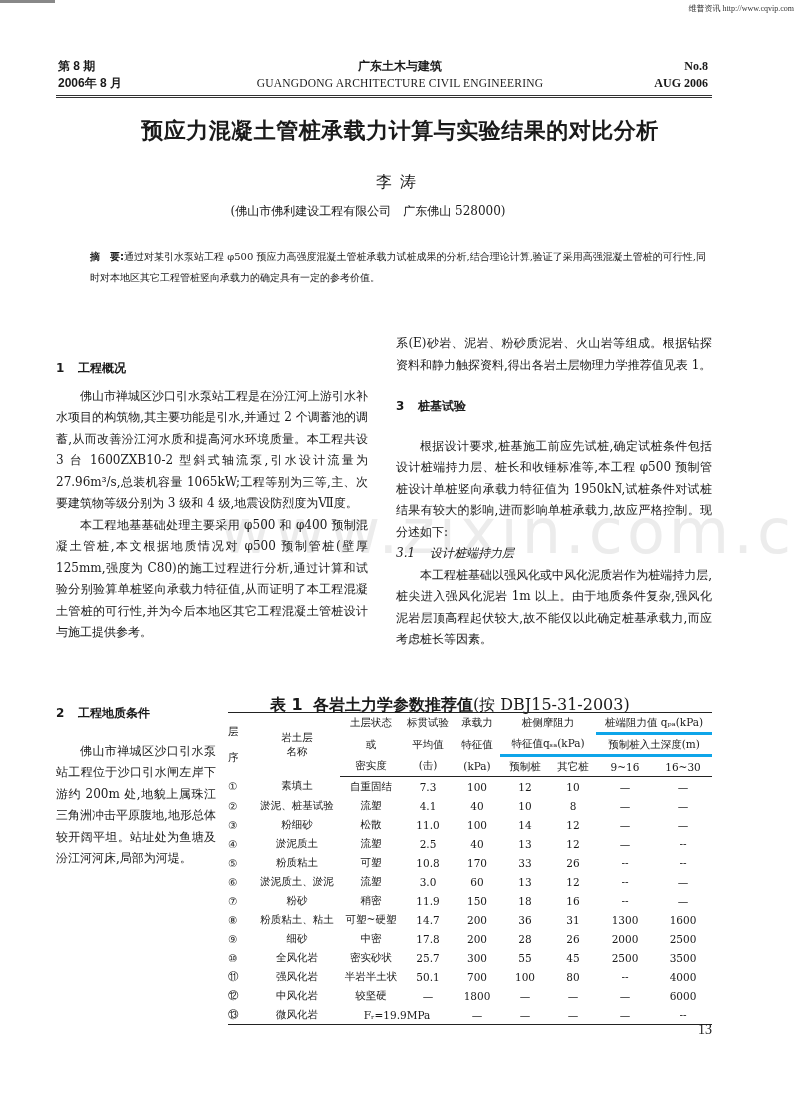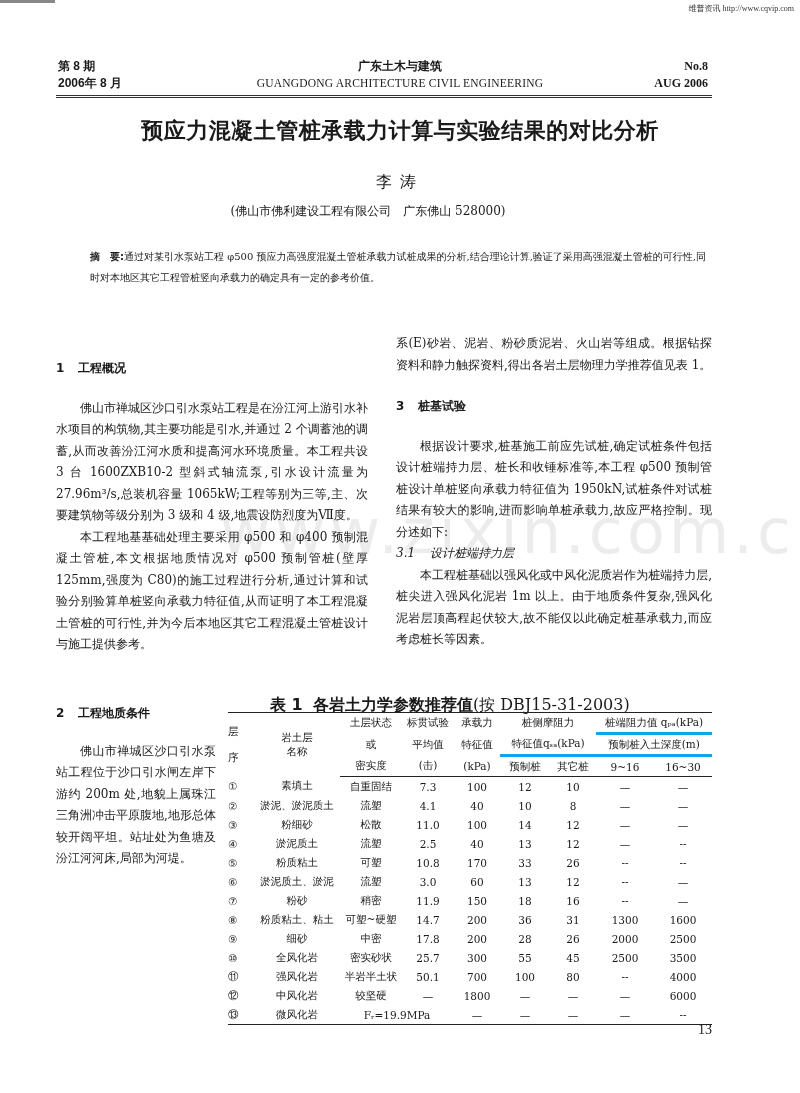--- a/index.html
+++ b/index.html
@@ -64,21 +64,21 @@
 <div class="abs author">李涛</div>
 <div class="abs affil">(佛山市佛利建设工程有限公司　广东佛山 528000)</div>
 
 <div class="abs abstract">
   <div><b>摘　要:</b><span>通过对某引水泵站工程 φ500 预应力高强度混凝土管桩承载力试桩成果的分析,结合理论计算,验证了采用高强混凝土管桩的可行性,同时对本地区其它工程管桩竖向承载力的确定具有一定的参考价值。</span></div>
 </div>
 
 <div class="abs watermark">www.zixin.com.cn</div>
 
 <div class="abs col" style="left:56px; top:358px; width:312px;">
-  <div class="sec" style="margin-bottom:18px;">
+  <div class="sec" style="margin-bottom:6px;">
     <span class="num">1</span><span>工程概况</span>
   </div>
   <p>佛山市禅城区沙口引水泵站工程是在汾江河上游引水补水项目的构筑物,其主要功能是引水,并通过 2 个调蓄池的调蓄,从而改善汾江河水质和提高河水环境质量。本工程共设 3 台 1600ZXB10-2 型斜式轴流泵,引水设计流量为 27.96m³/s,总装机容量 1065kW;工程等别为三等,主、次要建筑物等级分别为 3 级和 4 级,地震设防烈度为Ⅶ度。</p>
   <p>本工程地基基础处理主要采用 φ500 和 φ400 预制混凝土管桩,本文根据地质情况对 φ500 预制管桩(壁厚 125mm,强度为 C80)的施工过程进行分析,通过计算和试验分别验算单桩竖向承载力特征值,从而证明了本工程混凝土管桩的可行性,并为今后本地区其它工程混凝土管桩设计与施工提供参考。</p>
 </div>
 
 <div class="abs col" style="left:56px; top:703px; width:160px;">
   <div class="sec" style="margin-bottom:16px;">
     <span class="num">2</span><span>工程地质条件</span>
   </div>
@@ -147,21 +147,21 @@
         <td>自重固结</td>
         <td>7.3</td>
         <td>100</td>
         <td>12</td>
         <td>10</td>
         <td>—</td>
         <td>—</td>
       </tr>
       <tr>
         <td style="text-align: left;">②</td>
-        <td>淤泥、淤泥质土</td>
+        <td>淤泥、桩基试验</td>
         <td>流塑</td>
         <td>4.1</td>
         <td>40</td>
         <td>10</td>
         <td>8</td>
         <td>—</td>
         <td>—</td>
       </tr>
       <tr>
         <td style="text-align: left;">③</td>

